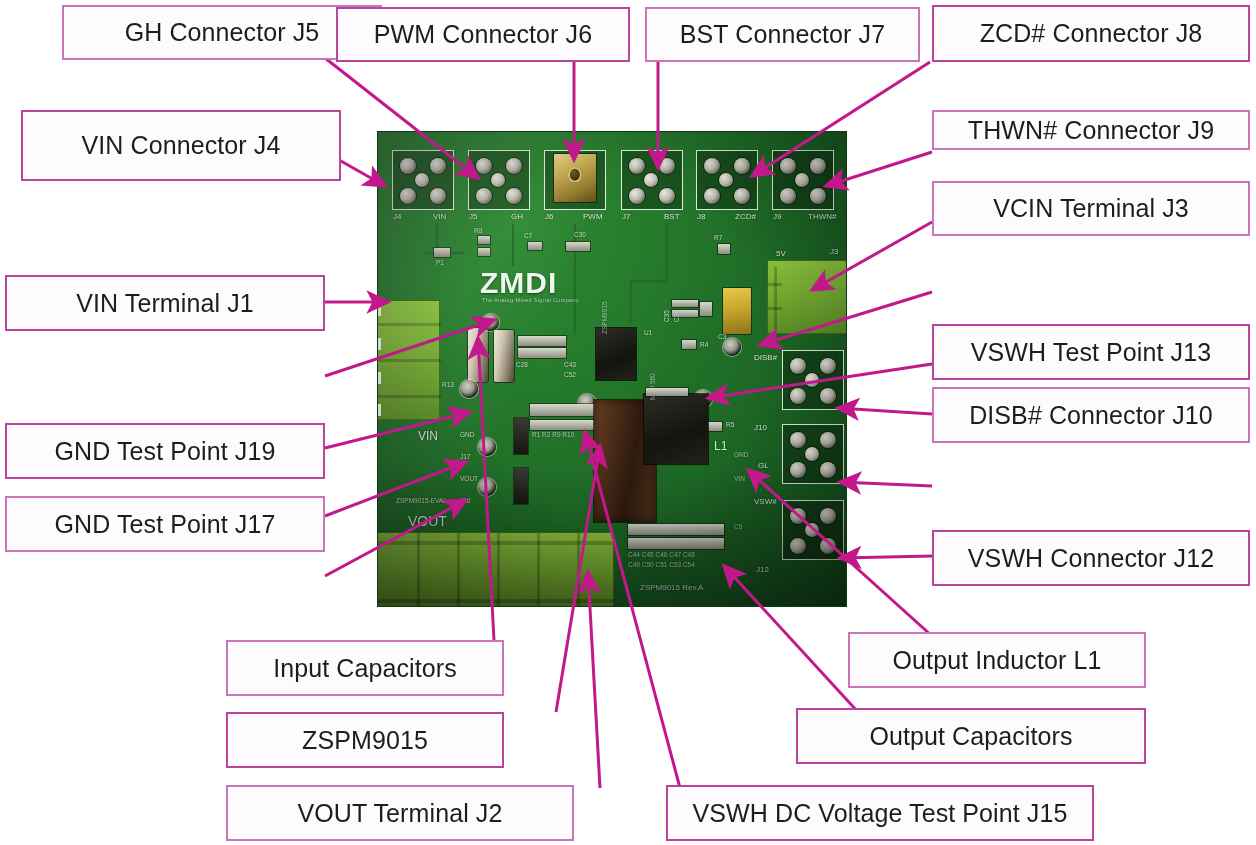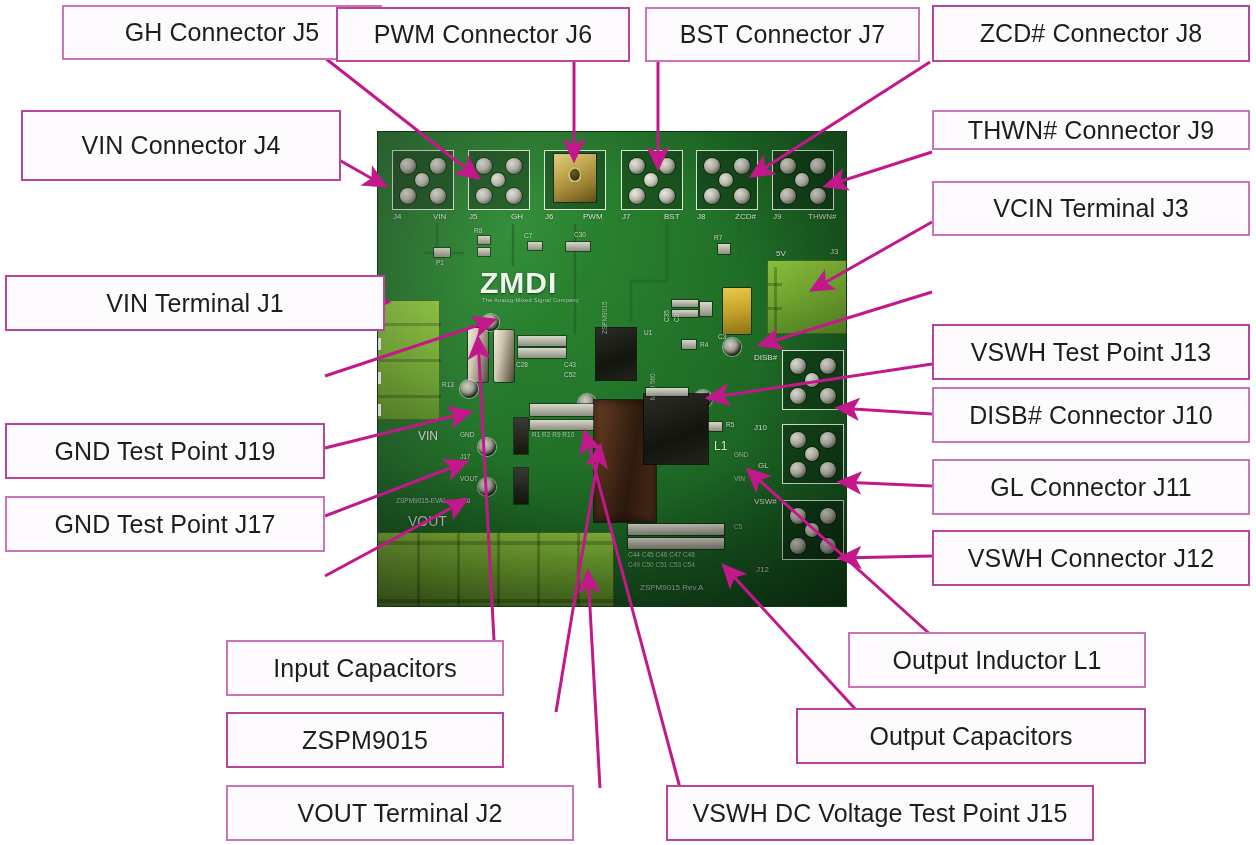--- a/index.html
+++ b/index.html
@@ -402,38 +402,35 @@
   <div class="callout dark" style="left:21px;top:110px;width:320px;height:71px;align-items:center;">
     <span class="txt">VIN Connector J4</span>
   </div>
   <div class="callout" style="left:932px;top:110px;width:318px;height:40px;">
     <span class="txt">THWN# Connector J9</span>
   </div>
   <div class="callout" style="left:932px;top:181px;width:318px;height:55px;">
     <span class="txt">VCIN Terminal J3</span>
   </div>
 
-  <div class="callout dark" style="left:5px;top:275px;width:380px;height:56px;">
+  <div class="callout dark" style="left:5px;top:275px;width:320px;height:56px;">
     <span class="txt">VIN Terminal J1</span>
   </div>
   <div class="callout dark" style="left:932px;top:324px;width:318px;height:56px;align-items:center;">
     <span class="txt">VSWH Test Point J13</span>
   </div>
   <div class="callout dark" style="left:5px;top:423px;width:320px;height:56px;">
     <span class="txt">GND Test Point J19</span>
   </div>
   <div class="callout" style="left:932px;top:387px;width:318px;height:56px;">
     <span class="txt">DISB# Connector J10</span>
   </div>
   <div class="callout" style="left:5px;top:496px;width:320px;height:56px;">
     <span class="txt">GND Test Point J17</span>
   </div>
-  <div class="callout" style="left:932px;top:459px;width:318px;height:56px;">
-    <span class="txt">GL Connector J11</span>
-  </div>
   <div class="callout dark" style="left:932px;top:530px;width:318px;height:56px;">
     <span class="txt">VSWH Connector J12</span>
   </div>
 
   <div class="callout" style="left:226px;top:640px;width:278px;height:56px;">
     <span class="txt">Input Capacitors</span>
   </div>
   <div class="callout" style="left:848px;top:632px;width:298px;height:56px;">
     <span class="txt">Output Inductor L1</span>
   </div>

